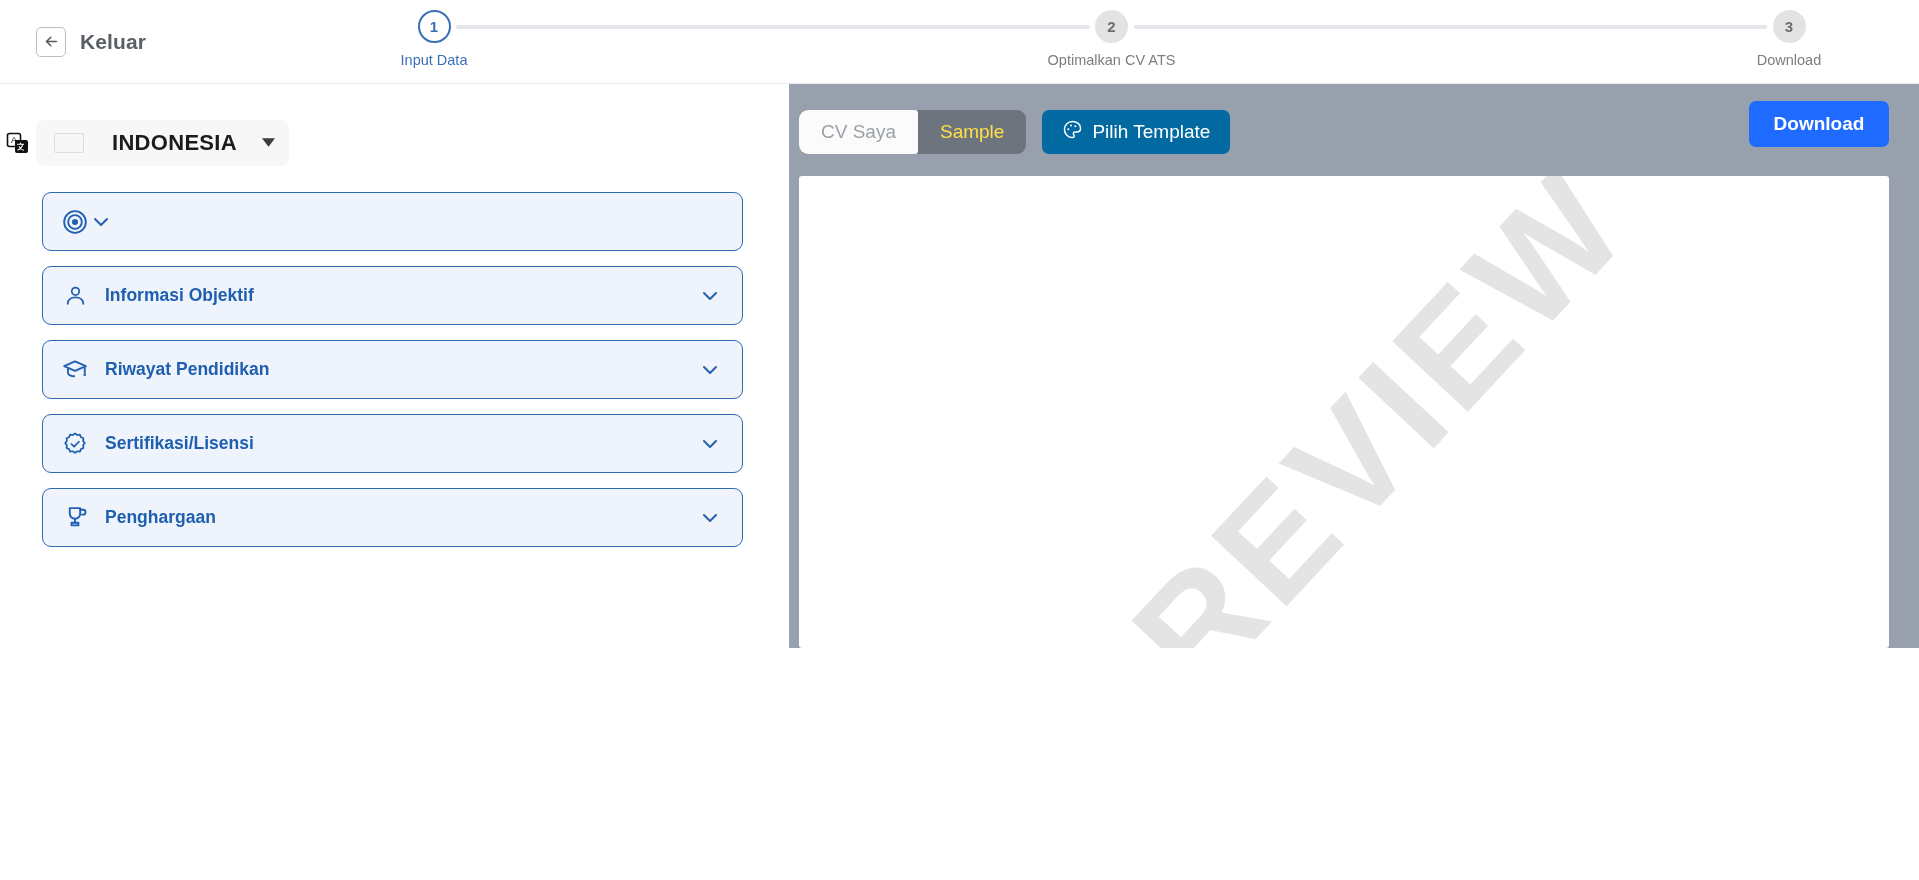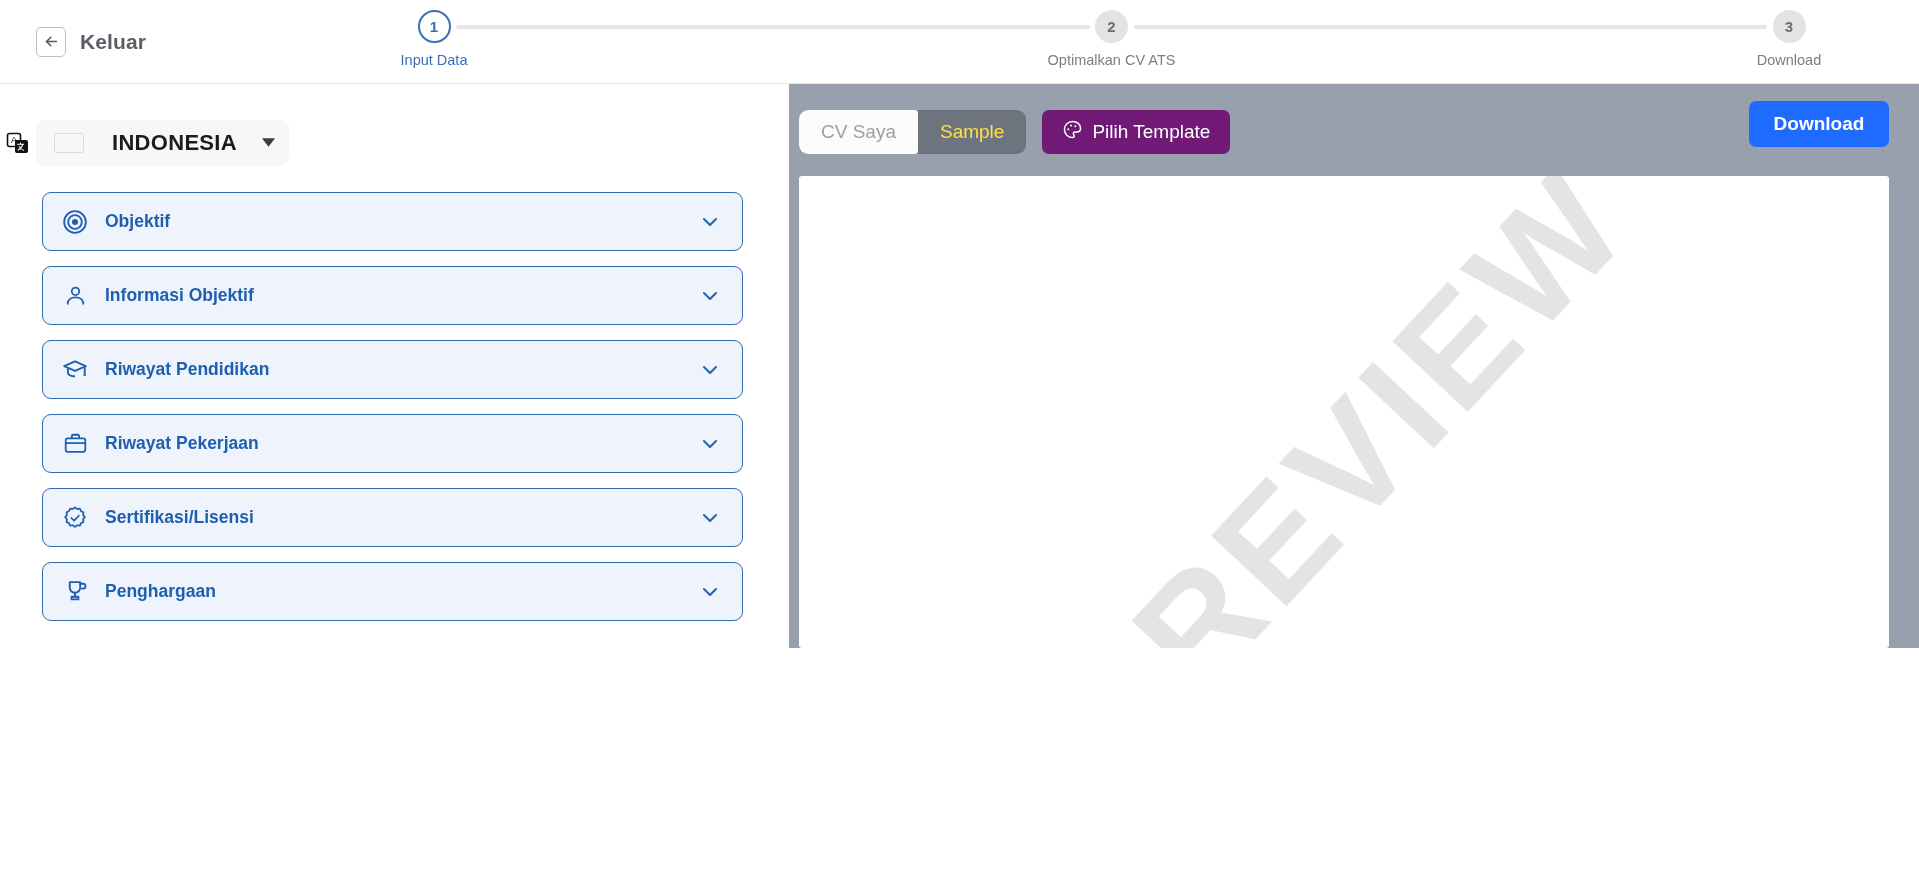--- a/index.html
+++ b/index.html
@@ -209,21 +209,21 @@
     font-family: inherit;
   }
   .seg-btn.active {
     background: #fbfbfb;
     color: #9ca1a8;
     border-radius: 3px;
   }
   .tpl-btn {
     margin-left: 16px;
     height: 44px;
-    background: #701a75;
+    background: #0369a1;
     border: none;
     border-radius: 7px;
     color: #ffffff;
     font-size: 19px;
     display: flex;
     align-items: center;
     gap: 9px;
     padding: 16px 20px;
     cursor: pointer;
     font-family: inherit;
@@ -337,21 +337,20 @@
       <div class="accordion">
 
         <div class="acc-item">
           <span class="acc-icon">
             <svg width="26" height="26" viewBox="0 0 24 24" fill="none" stroke="currentColor" stroke-width="1.7">
               <circle cx="12" cy="12" r="10"></circle>
                 <circle cx="12" cy="12" r="6.3"></circle>
                 <circle cx="12" cy="12" r="2.8" fill="currentColor" stroke="none"></circle>
             </svg>
           </span>
-          <span class="acc-label">Objektif</span>
           <span class="acc-chevron">
             <svg width="24" height="24" viewBox="0 0 24 24" fill="none" stroke="currentColor" stroke-width="2.1" stroke-linecap="round" stroke-linejoin="round">
                 <polyline points="6 9 12 15 18 9"></polyline>
               </svg>
           </span>
         </div>
 
         <div class="acc-item">
           <span class="acc-icon">
             <svg width="25" height="25" viewBox="0 0 24 24" fill="none" stroke="currentColor" stroke-width="1.7" stroke-linecap="round">
@@ -377,35 +376,20 @@
             </svg>
           </span>
           <span class="acc-label">Riwayat Pendidikan</span>
           <span class="acc-chevron">
             <svg width="24" height="24" viewBox="0 0 24 24" fill="none" stroke="currentColor" stroke-width="2.1" stroke-linecap="round" stroke-linejoin="round">
                 <polyline points="6 9 12 15 18 9"></polyline>
               </svg>
           </span>
         </div>
 
-        <div class="acc-item">
-          <span class="acc-icon">
-            <svg width="25" height="25" viewBox="0 0 24 24" fill="none" stroke="currentColor" stroke-width="1.7" stroke-linejoin="round">
-              <rect x="2.6" y="7" width="18.8" height="13" rx="2"></rect>
-                <path d="M8.5 7V4.8A1.2 1.2 0 0 1 9.7 3.6h4.6a1.2 1.2 0 0 1 1.2 1.2V7"></path>
-                <path d="M2.6 11.6h18.8"></path>
-            </svg>
-          </span>
-          <span class="acc-label">Riwayat Pekerjaan</span>
-          <span class="acc-chevron">
-            <svg width="24" height="24" viewBox="0 0 24 24" fill="none" stroke="currentColor" stroke-width="2.1" stroke-linecap="round" stroke-linejoin="round">
-                <polyline points="6 9 12 15 18 9"></polyline>
-              </svg>
-          </span>
-        </div>
 
         <div class="acc-item">
           <span class="acc-icon">
             <svg width="26" height="26" viewBox="0 0 24 24" fill="none" stroke="currentColor" stroke-width="1.6" stroke-linecap="round" stroke-linejoin="round">
               <path d="M12 2.2l2 1.5 2.5-.3 1 2.3 2.3 1-.3 2.5 1.5 2-1.5 2 .3 2.5-2.3 1-1 2.3-2.5-.3-2 1.5-2-1.5-2.5.3-1-2.3-2.3-1 .3-2.5-1.5-2 1.5-2-.3-2.5 2.3-1 1-2.3 2.5.3z"></path>
               <polyline points="8.6 12 11.2 14.5 15.6 9.9"></polyline>
             </svg>
           </span>
           <span class="acc-label">Sertifikasi/Lisensi</span>
           <span class="acc-chevron">

